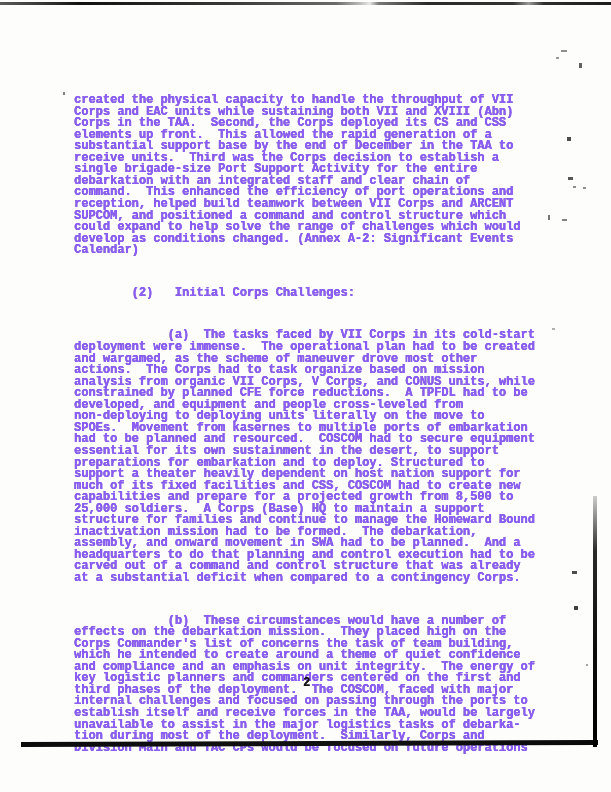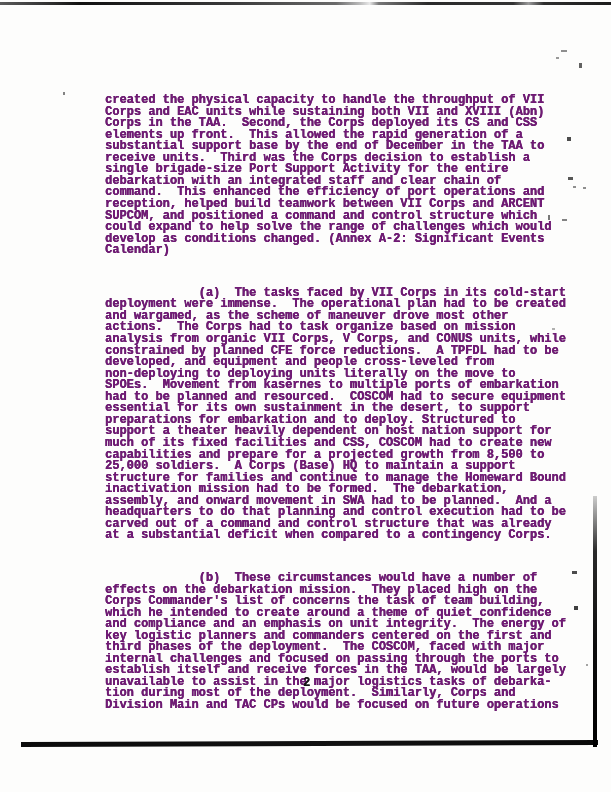--- a/index.html
+++ b/index.html
@@ -29,22 +29,22 @@
   }
   .edge-right {
     position: absolute; left: 593px; top: 496px; width: 4px; height: 251px;
     background: linear-gradient(180deg, rgba(60,60,60,0.25) 0%, #2a2a2a 22%, #0d0d0d 60%, #000 100%);
   }
   .speck { position: absolute; background: #1f1f1f; }
 
   
   .typetext {
     position: absolute;
-    left: 105px; top: 72px;
-    color: #701a75;
+    left: 74px; top: 72px;
+    color: #8b5cf6;
     font: bold 12px/11.55px "Liberation Mono", monospace;
     letter-spacing: 0px;
     white-space: pre;
     text-shadow: 0.35px 0 0 currentColor, 0 0.25px 0 rgba(10,10,10,0.55);
   }
   .typetext .para { margin: 0; }
   .typetext .para + .para { margin-top: 8px; }
 
   .page-number {
     position: absolute; left: 303px; top: 677px;
@@ -68,20 +68,21 @@
 substantial support base by the end of December in the TAA to
 receive units.  Third was the Corps decision to establish a
 single brigade-size Port Support Activity for the entire
 debarkation with an integrated staff and clear chain of
 command.  This enhanced the efficiency of port operations and
 reception, helped build teamwork between VII Corps and ARCENT
 SUPCOM, and positioned a command and control structure which
 could expand to help solve the range of challenges which would
 develop as conditions changed. (Annex A-2: Significant Events
 Calendar)</div>
+    <div class="para">        (2)   Initial Corps Challenges:</div>
     <div class="para">             (a)  The tasks faced by VII Corps in its cold-start
 deployment were immense.  The operational plan had to be created
 and wargamed, as the scheme of maneuver drove most other
 actions.  The Corps had to task organize based on mission
 analysis from organic VII Corps, V Corps, and CONUS units, while
 constrained by planned CFE force reductions.  A TPFDL had to be
 developed, and equipment and people cross-leveled from
 non-deploying to deploying units literally on the move to
 SPOEs.  Movement from kasernes to multiple ports of embarkation
 had to be planned and resourced.  COSCOM had to secure equipment

